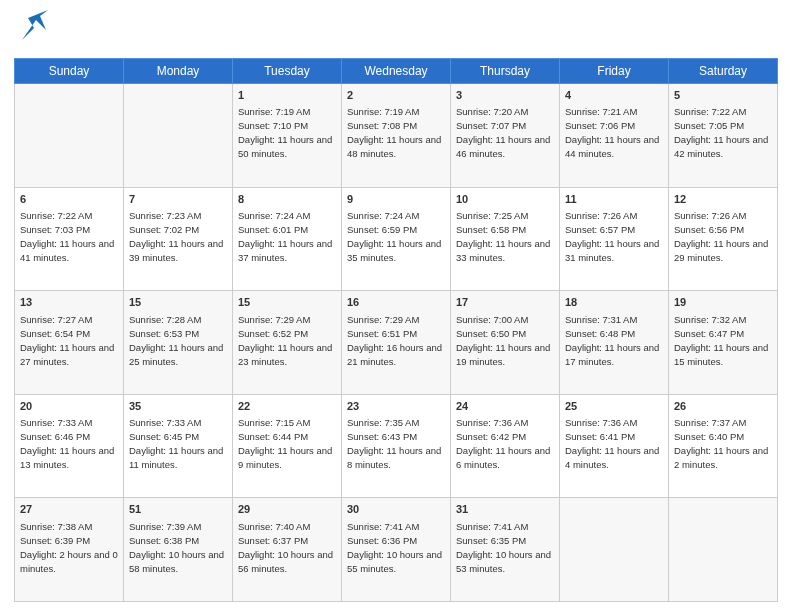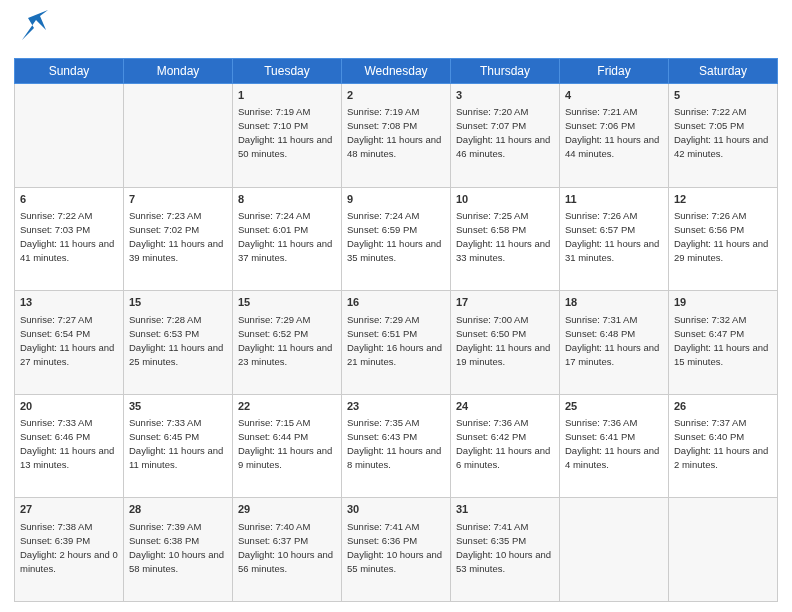--- a/index.html
+++ b/index.html
@@ -160,21 +160,21 @@
           <td><span class="day-num">20</span><span class="day-info">Sunrise: 7:33 AM</span><br><span class="day-info">Sunset: 6:46 PM</span><br><span class="day-info">Daylight: 11 hours and 13 minutes.</span></td>
           <td><span class="day-num">35</span><span class="day-info">Sunrise: 7:33 AM</span><br><span class="day-info">Sunset: 6:45 PM</span><br><span class="day-info">Daylight: 11 hours and 11 minutes.</span></td>
           <td><span class="day-num">22</span><span class="day-info">Sunrise: 7:15 AM</span><br><span class="day-info">Sunset: 6:44 PM</span><br><span class="day-info">Daylight: 11 hours and 9 minutes.</span></td>
           <td><span class="day-num">23</span><span class="day-info">Sunrise: 7:35 AM</span><br><span class="day-info">Sunset: 6:43 PM</span><br><span class="day-info">Daylight: 11 hours and 8 minutes.</span></td>
           <td><span class="day-num">24</span><span class="day-info">Sunrise: 7:36 AM</span><br><span class="day-info">Sunset: 6:42 PM</span><br><span class="day-info">Daylight: 11 hours and 6 minutes.</span></td>
           <td><span class="day-num">25</span><span class="day-info">Sunrise: 7:36 AM</span><br><span class="day-info">Sunset: 6:41 PM</span><br><span class="day-info">Daylight: 11 hours and 4 minutes.</span></td>
           <td><span class="day-num">26</span><span class="day-info">Sunrise: 7:37 AM</span><br><span class="day-info">Sunset: 6:40 PM</span><br><span class="day-info">Daylight: 11 hours and 2 minutes.</span></td>
         </tr>
         <tr>
           <td><span class="day-num">27</span><span class="day-info">Sunrise: 7:38 AM</span><br><span class="day-info">Sunset: 6:39 PM</span><br><span class="day-info">Daylight: 2 hours and 0 minutes.</span></td>
-          <td><span class="day-num">28</span><span class="day-info">Sunrise: 7:39 AM</span><br><span class="day-info">Sunset: 6:38 PM</span><br><span class="day-info">Daylight: 10 hours and 58 minutes.</span></td>
+          <td><span class="day-num">51</span><span class="day-info">Sunrise: 7:39 AM</span><br><span class="day-info">Sunset: 6:38 PM</span><br><span class="day-info">Daylight: 10 hours and 58 minutes.</span></td>
           <td><span class="day-num">29</span><span class="day-info">Sunrise: 7:40 AM</span><br><span class="day-info">Sunset: 6:37 PM</span><br><span class="day-info">Daylight: 10 hours and 56 minutes.</span></td>
           <td><span class="day-num">30</span><span class="day-info">Sunrise: 7:41 AM</span><br><span class="day-info">Sunset: 6:36 PM</span><br><span class="day-info">Daylight: 10 hours and 55 minutes.</span></td>
           <td><span class="day-num">31</span><span class="day-info">Sunrise: 7:41 AM</span><br><span class="day-info">Sunset: 6:35 PM</span><br><span class="day-info">Daylight: 10 hours and 53 minutes.</span></td>
           <td class="empty-cell"></td>
           <td class="empty-cell"></td>
         </tr>
       </tbody>
   </table>
 </div>
 

